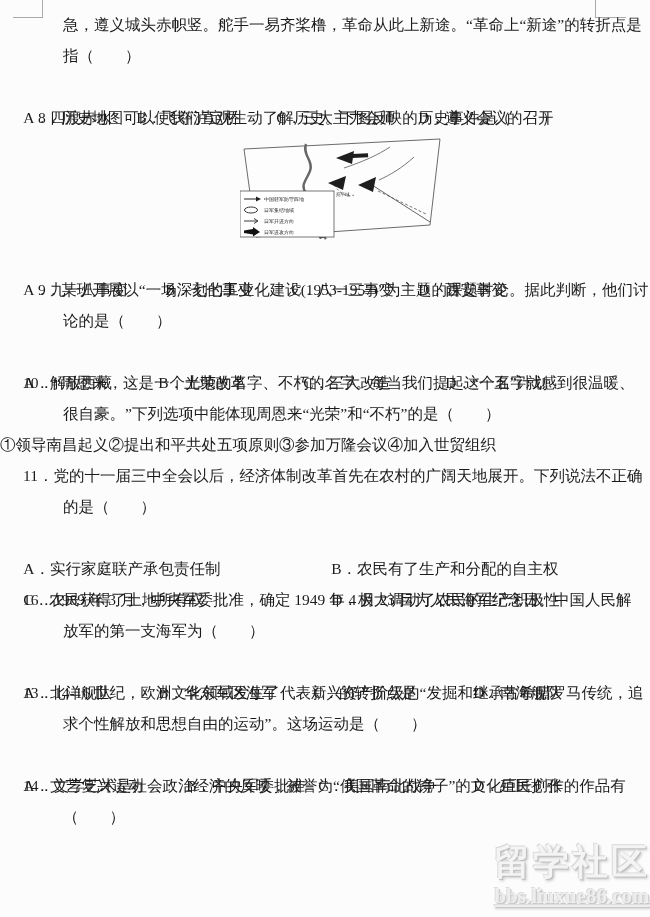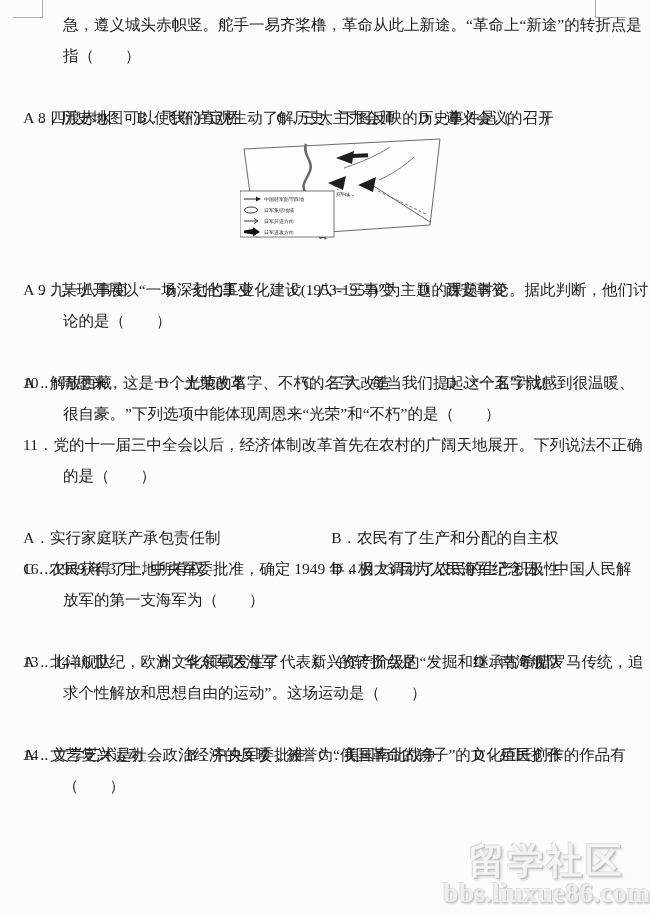--- a/index.html
+++ b/index.html
@@ -24,22 +24,23 @@
   .w12 span:nth-child(1){width:135px}.w12 span:nth-child(2){width:155px}.w12 span:nth-child(3){width:160px}
   .w13 span:nth-child(1){width:163px}.w13 span:nth-child(2){width:132px}.w13 span:nth-child(3){width:155px}
   .g11 span:nth-child(1){width:308px}
   .mapwrap{margin:2px 0 2px 240px;width:212px;height:106px;}
   .watermark{position:absolute;right:0px;bottom:10px;text-align:center;line-height:1;}
   .wm-title{
     font-size:36px;font-weight:bold;letter-spacing:3px;color:#f4f4f4;
     text-shadow:1px 1px 0 #bdbdbd,-1px -1px 0 #d8d8d8,2px 2px 3px #c4c4c4;
   }
   .wm-site{
-    font-size:28px;font-weight:bold;color:#eeeeee;margin-top:0;
+    font-size:21px;font-weight:bold;color:#eeeeee;margin-top:6px;
     text-shadow:1px 1px 0 #c6c6c6,-1px -1px 0 #dddddd,1px 2px 2px #cccccc;
+    text-decoration:underline;
   }
 </style>
 </head>
 <body>
 
 <div class="page">
   <div class="crop tl"></div>
   <div class="crop tr"></div>
 
   <div class="content">
@@ -100,20 +101,21 @@
     </div>
 
     <div class="line i30">9．某班开展以“一场深刻的工业化建设(1953-1957)”为主题的课题讨论。据此判断，他们讨</div>
     <div class="line i63">论的是（　　）</div>
     <div class="line i65 opts w9">
       <span>A．解放西藏</span><span>B．土地改革</span><span>C．三大改造</span><span>D．“一五”计划</span>
     </div>
 
     <div class="line i23">10．“周恩来，这是一个光荣的名字、不朽的名字。每当我们提起这个名字就感到很温暖、</div>
     <div class="line i63">很自豪。”下列选项中能体现周恩来“光荣”和“不朽”的是（　　）</div>
+    <div class="line i65">①领导南昌起义②提出和平共处五项原则③参加万隆会议④加入世贸组织</div>
 
     <div class="line i23">11．党的十一届三中全会以后，经济体制改革首先在农村的广阔天地展开。下列说法不正确</div>
     <div class="line i63">的是（　　）</div>
     <div class="line i65 opts g11">
       <span>A．实行家庭联产承包责任制</span><span>B．农民有了生产和分配的自主权</span>
     </div>
     <div class="line i65 opts g11">
       <span>C．农民获得了土地所有权</span><span>D．极大调动了农民的生产积极性</span>
     </div>
 

